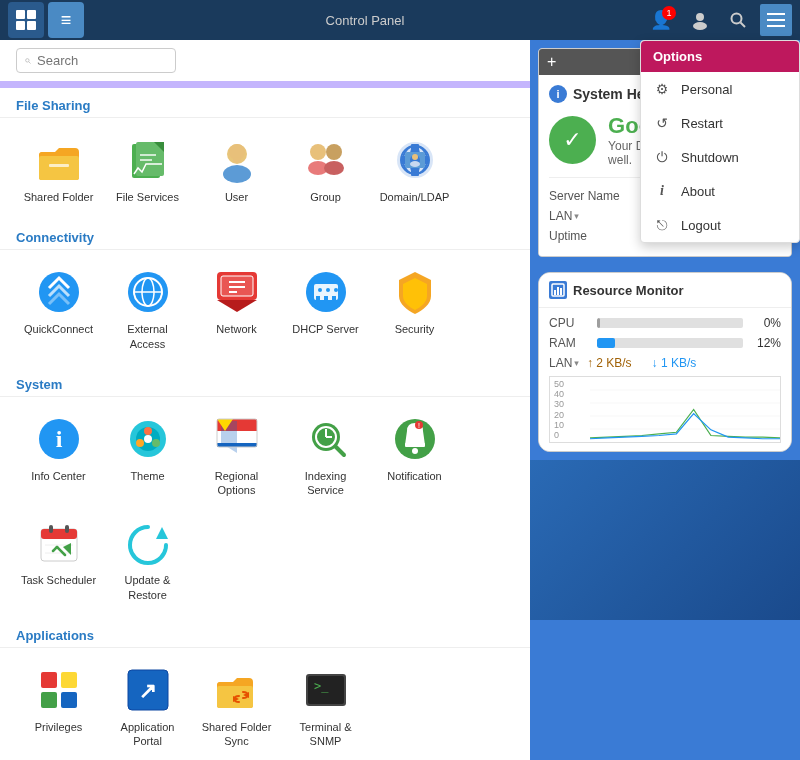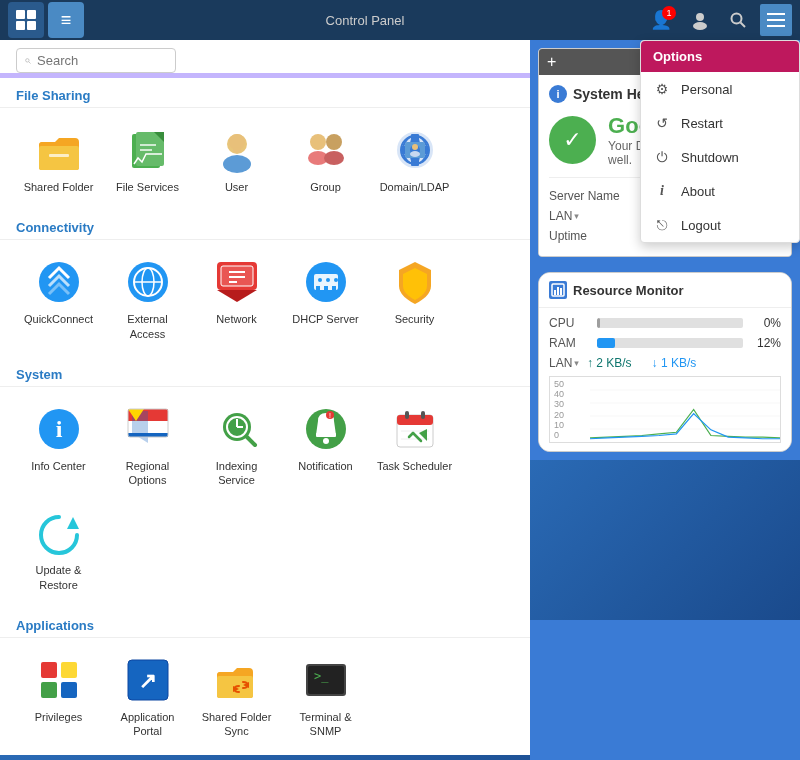--- a/index.html
+++ b/index.html
@@ -15,21 +15,21 @@
     .taskbar-title { flex: 1; text-align: center; color: #ccc; font-size: 13px; }
     .taskbar-right { display: flex; align-items: center; gap: 6px; padding: 0 8px; }
     .taskbar-icon { width: 32px; height: 32px; display: flex; align-items: center; justify-content: center; cursor: pointer; color: #ccc; position: relative; }
     .taskbar-badge { position: absolute; top: 2px; right: 2px; background: red; color: white; font-size: 9px; border-radius: 50%; width: 14px; height: 14px; display: flex; align-items: center; justify-content: center; }
 
     
     .main-area { display: flex; height: 720px; }
 
     
     .control-panel { flex: 1; background: white; overflow-y: auto; padding: 0; }
-    .cp-header { padding: 0 16px; border-bottom: 5px solid #c4b5fd; margin-top: 8px; }
+    .cp-header { padding: 8px 16px; border-bottom: 7px solid #c4b5fd; }
     .search-box { display: flex; align-items: center; border: 1px solid #ccc; border-radius: 4px; padding: 4px 8px; width: 160px; gap: 6px; }
     .search-box input { border: none; outline: none; font-size: 13px; width: 130px; color: #666; }
 
     .section-label { font-size: 13px; font-weight: bold; color: #2a7bc4; padding: 10px 16px 4px; border-bottom: 1px solid #eee; }
     .icons-grid { display: flex; flex-wrap: wrap; padding: 8px 16px; gap: 4px; }
     .icon-item { width: 85px; display: flex; flex-direction: column; align-items: center; padding: 8px 4px; cursor: pointer; border-radius: 4px; }
     .icon-img { width: 52px; height: 52px; display: flex; align-items: center; justify-content: center; margin-bottom: 4px; }
     .icon-label { font-size: 11px; color: #333; text-align: center; line-height: 1.3; }
 
     
@@ -67,21 +67,21 @@
     .resource-header { background: white; border-bottom: 1px solid #eee; padding: 8px 10px; display: flex; align-items: center; gap: 6px; font-size: 13px; font-weight: bold; color: #333; }
     .resource-icon { width: 18px; height: 18px; background: #3a7bd5; border-radius: 2px; display: flex; align-items: center; justify-content: center; color: white; font-size: 10px; }
     .resource-content { padding: 8px 10px; background: white; }
     .resource-row { display: flex; align-items: center; gap: 8px; margin-bottom: 6px; font-size: 12px; }
     .resource-label { width: 40px; color: #555; }
     .resource-bar-bg { flex: 1; height: 10px; background: #e0e0e0; border-radius: 2px; overflow: hidden; }
     .resource-bar { height: 100%; border-radius: 2px; }
     .resource-pct { width: 30px; text-align: right; color: #333; }
     .lan-row { display: flex; align-items: center; gap: 8px; font-size: 12px; margin-bottom: 6px; }
     .lan-label-link { color: #555; display: flex; align-items: center; gap: 2px; }
-    .lan-up { color: #0f766e; }
+    .lan-up { color: #a16207; }
     .lan-down { color: #2196f3; }
 
     
     .net-chart { margin-top: 4px; border: 1px solid #ddd; height: 67px; position: relative; background: white; }
     .net-chart-y { position: absolute; left: 0; top: 0; bottom: 0; width: 40px; display: flex; flex-direction: column; justify-content: space-between; padding: 2px 4px; font-size: 9px; color: #999; }
 
     .taskbar-grid-icon { display: grid; grid-template-columns: 1fr 1fr; gap: 2px; width: 20px; height: 20px; }
     .taskbar-grid-icon div { background: white; border-radius: 1px; }
     .taskbar-doc-icon { font-size: 18px; color: white; }
   </style>
@@ -316,20 +316,33 @@
       <div class="icon-item">
         <div class="icon-img">
           <svg width="48" height="48" viewBox="0 0 48 48">
             <circle cx="24" cy="24" r="20" fill="#2196f3"></circle>
             <text x="24" y="32" text-anchor="middle" fill="white" font-size="24" font-weight="bold" font-family="serif">i</text>
           </svg>
         </div>
         <span class="icon-label">Info Center</span>
       </div>
 
+      <div class="icon-item">
+        <div class="icon-img">
+          <svg width="48" height="48" viewBox="0 0 48 48">
+            <circle cx="24" cy="24" r="18" fill="#26c6da"></circle>
+            <circle cx="24" cy="24" r="12" fill="#00acc1"></circle>
+            <circle cx="24" cy="16" r="4" fill="#ff7043"></circle>
+            <circle cx="32" cy="28" r="4" fill="#66bb6a"></circle>
+            <circle cx="16" cy="28" r="4" fill="#ffa726"></circle>
+            <circle cx="24" cy="24" r="4" fill="white"></circle>
+          </svg>
+        </div>
+        <span class="icon-label">Theme</span>
+      </div>
 
       <div class="icon-item">
         <div class="icon-img">
           <svg width="48" height="48" viewBox="0 0 48 48">
             <rect x="4" y="4" width="16" height="12" fill="#e53935"></rect>
             <rect x="20" y="4" width="24" height="12" fill="#e53935"></rect>
             <rect x="4" y="16" width="40" height="12" fill="#ffffff"></rect>
             <rect x="4" y="28" width="40" height="4" fill="#1565c0"></rect>
             <path d="M8 6 L8 28 L24 38 L24 6 Z" fill="#1565c0" opacity="0.3"></path>
             <polygon points="4,4 20,4 12,16" fill="#ffd600"></polygon>

